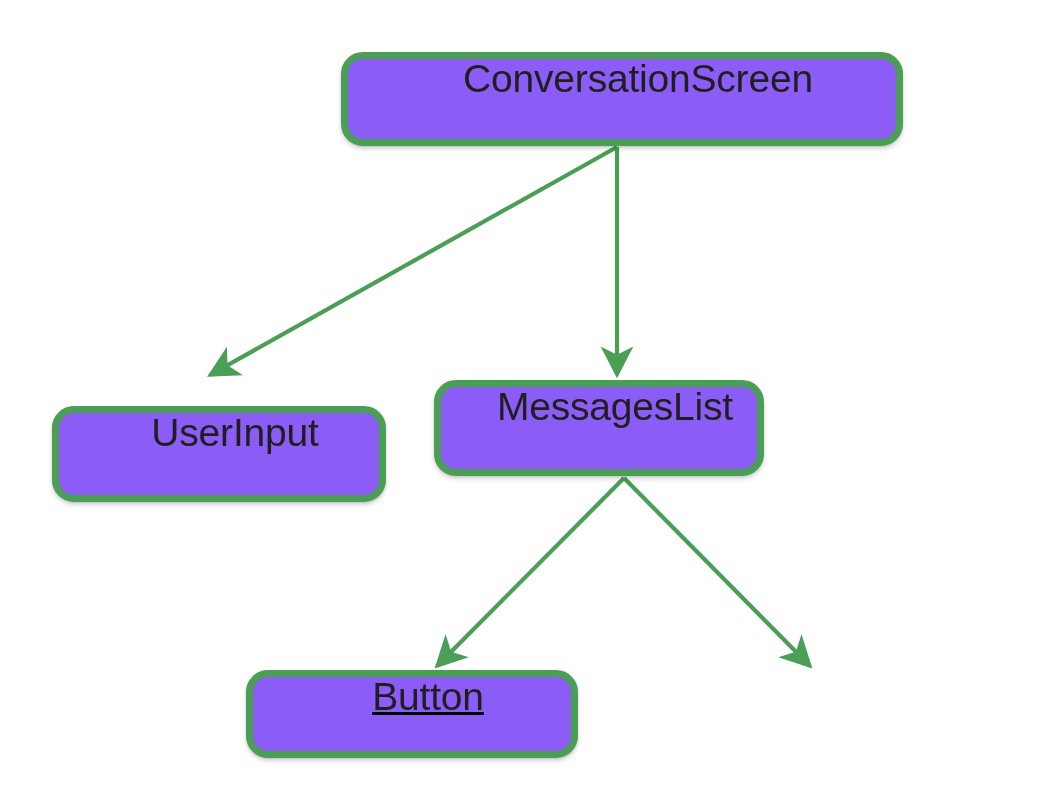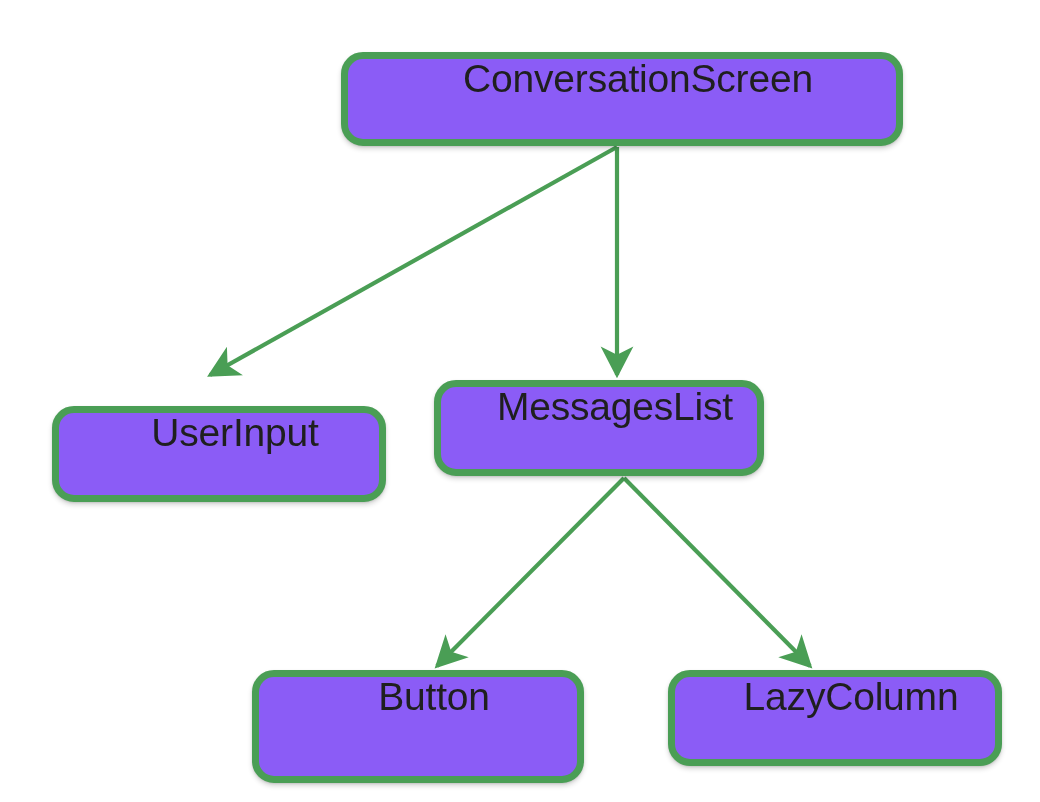--- a/index.html
+++ b/index.html
@@ -61,24 +61,25 @@
     height: 96px;
     margin-top: 26px;
   }
   #node-messageslist {
     left: 434px;
     top: 380px;
     width: 330px;
     height: 96px;
   }
   #node-button {
-    left: 252px;
+    left: 246px;
     top: 670px;
     width: 332px;
-    height: 113px;
+    height: 88px;
+    text-decoration: underline;
   }
   #node-lazycolumn {
     left: 668px;
     top: 670px;
     width: 334px;
     height: 96px;
   }
 </style>
 </head>
 <body>
@@ -110,17 +111,14 @@
   </div>
 
   <div class="node" id="node-messageslist">
     <span class="node-label">MessagesList</span>
   </div>
 
   <div class="node" id="node-button">
     <span class="node-label">Button</span>
   </div>
 
-  <div class="node" id="node-lazycolumn">
-    <span class="node-label">LazyColumn</span>
-  </div>
 
 </div>
 
 </body></html>

